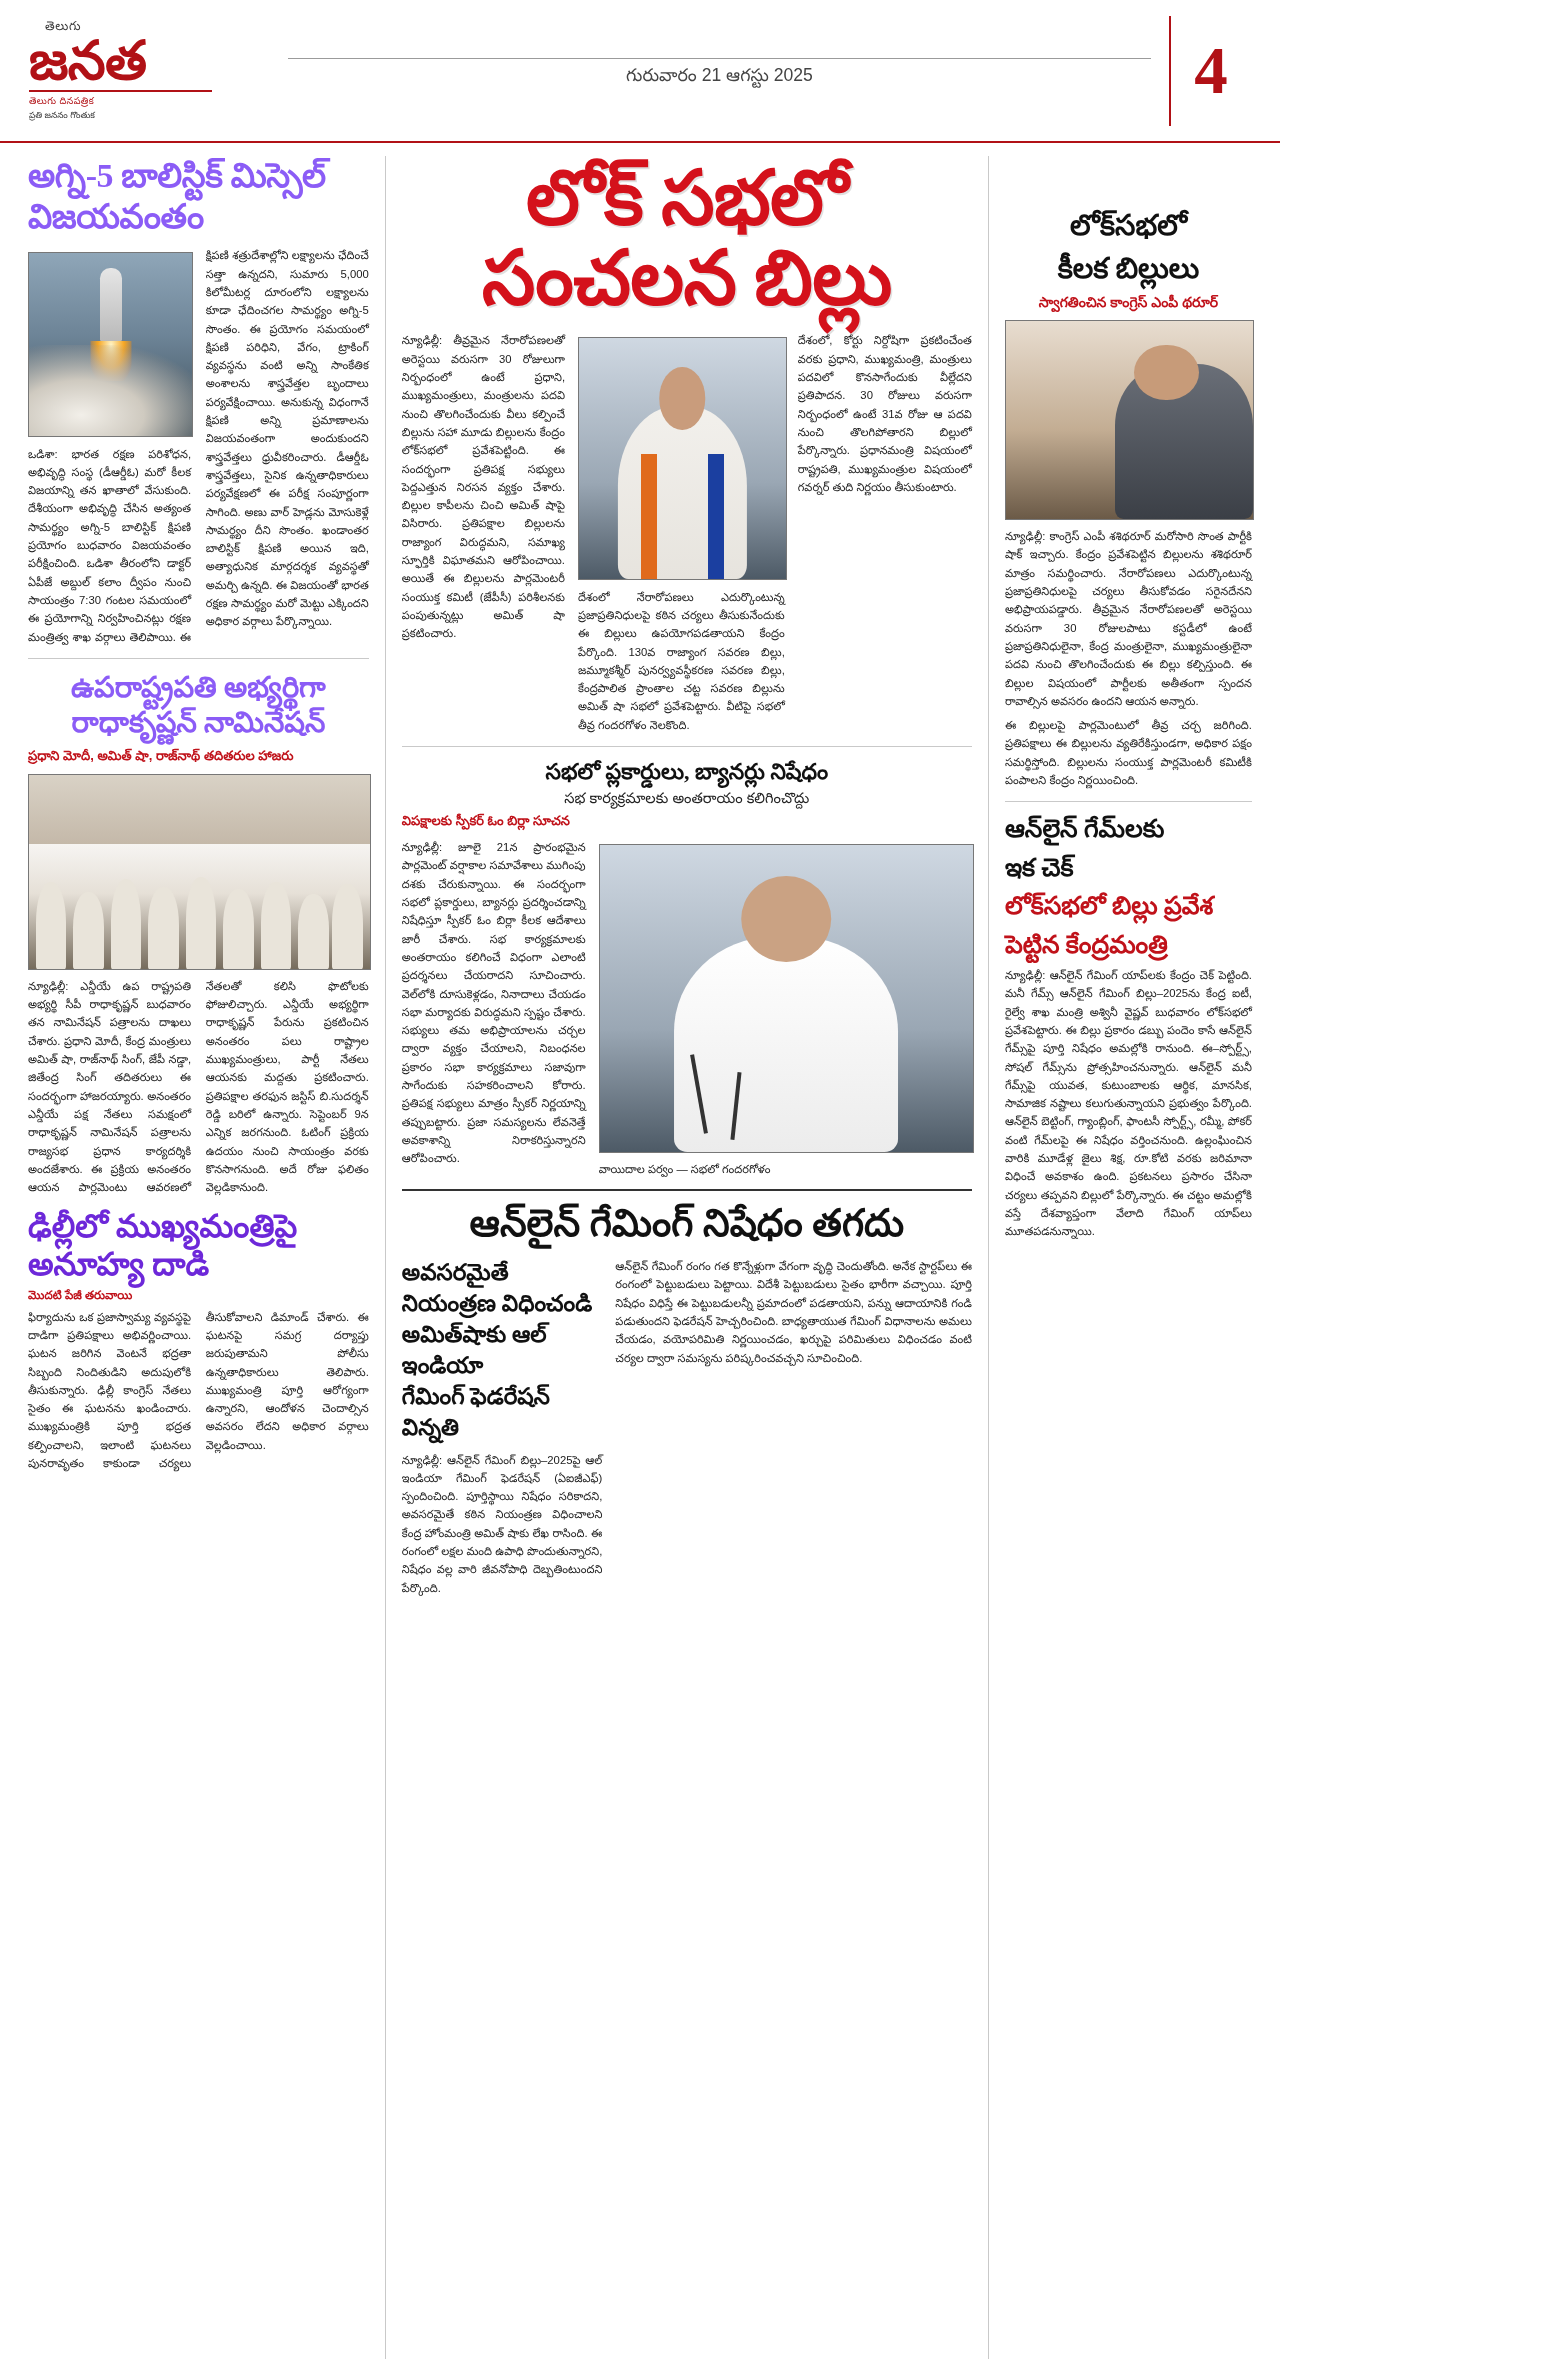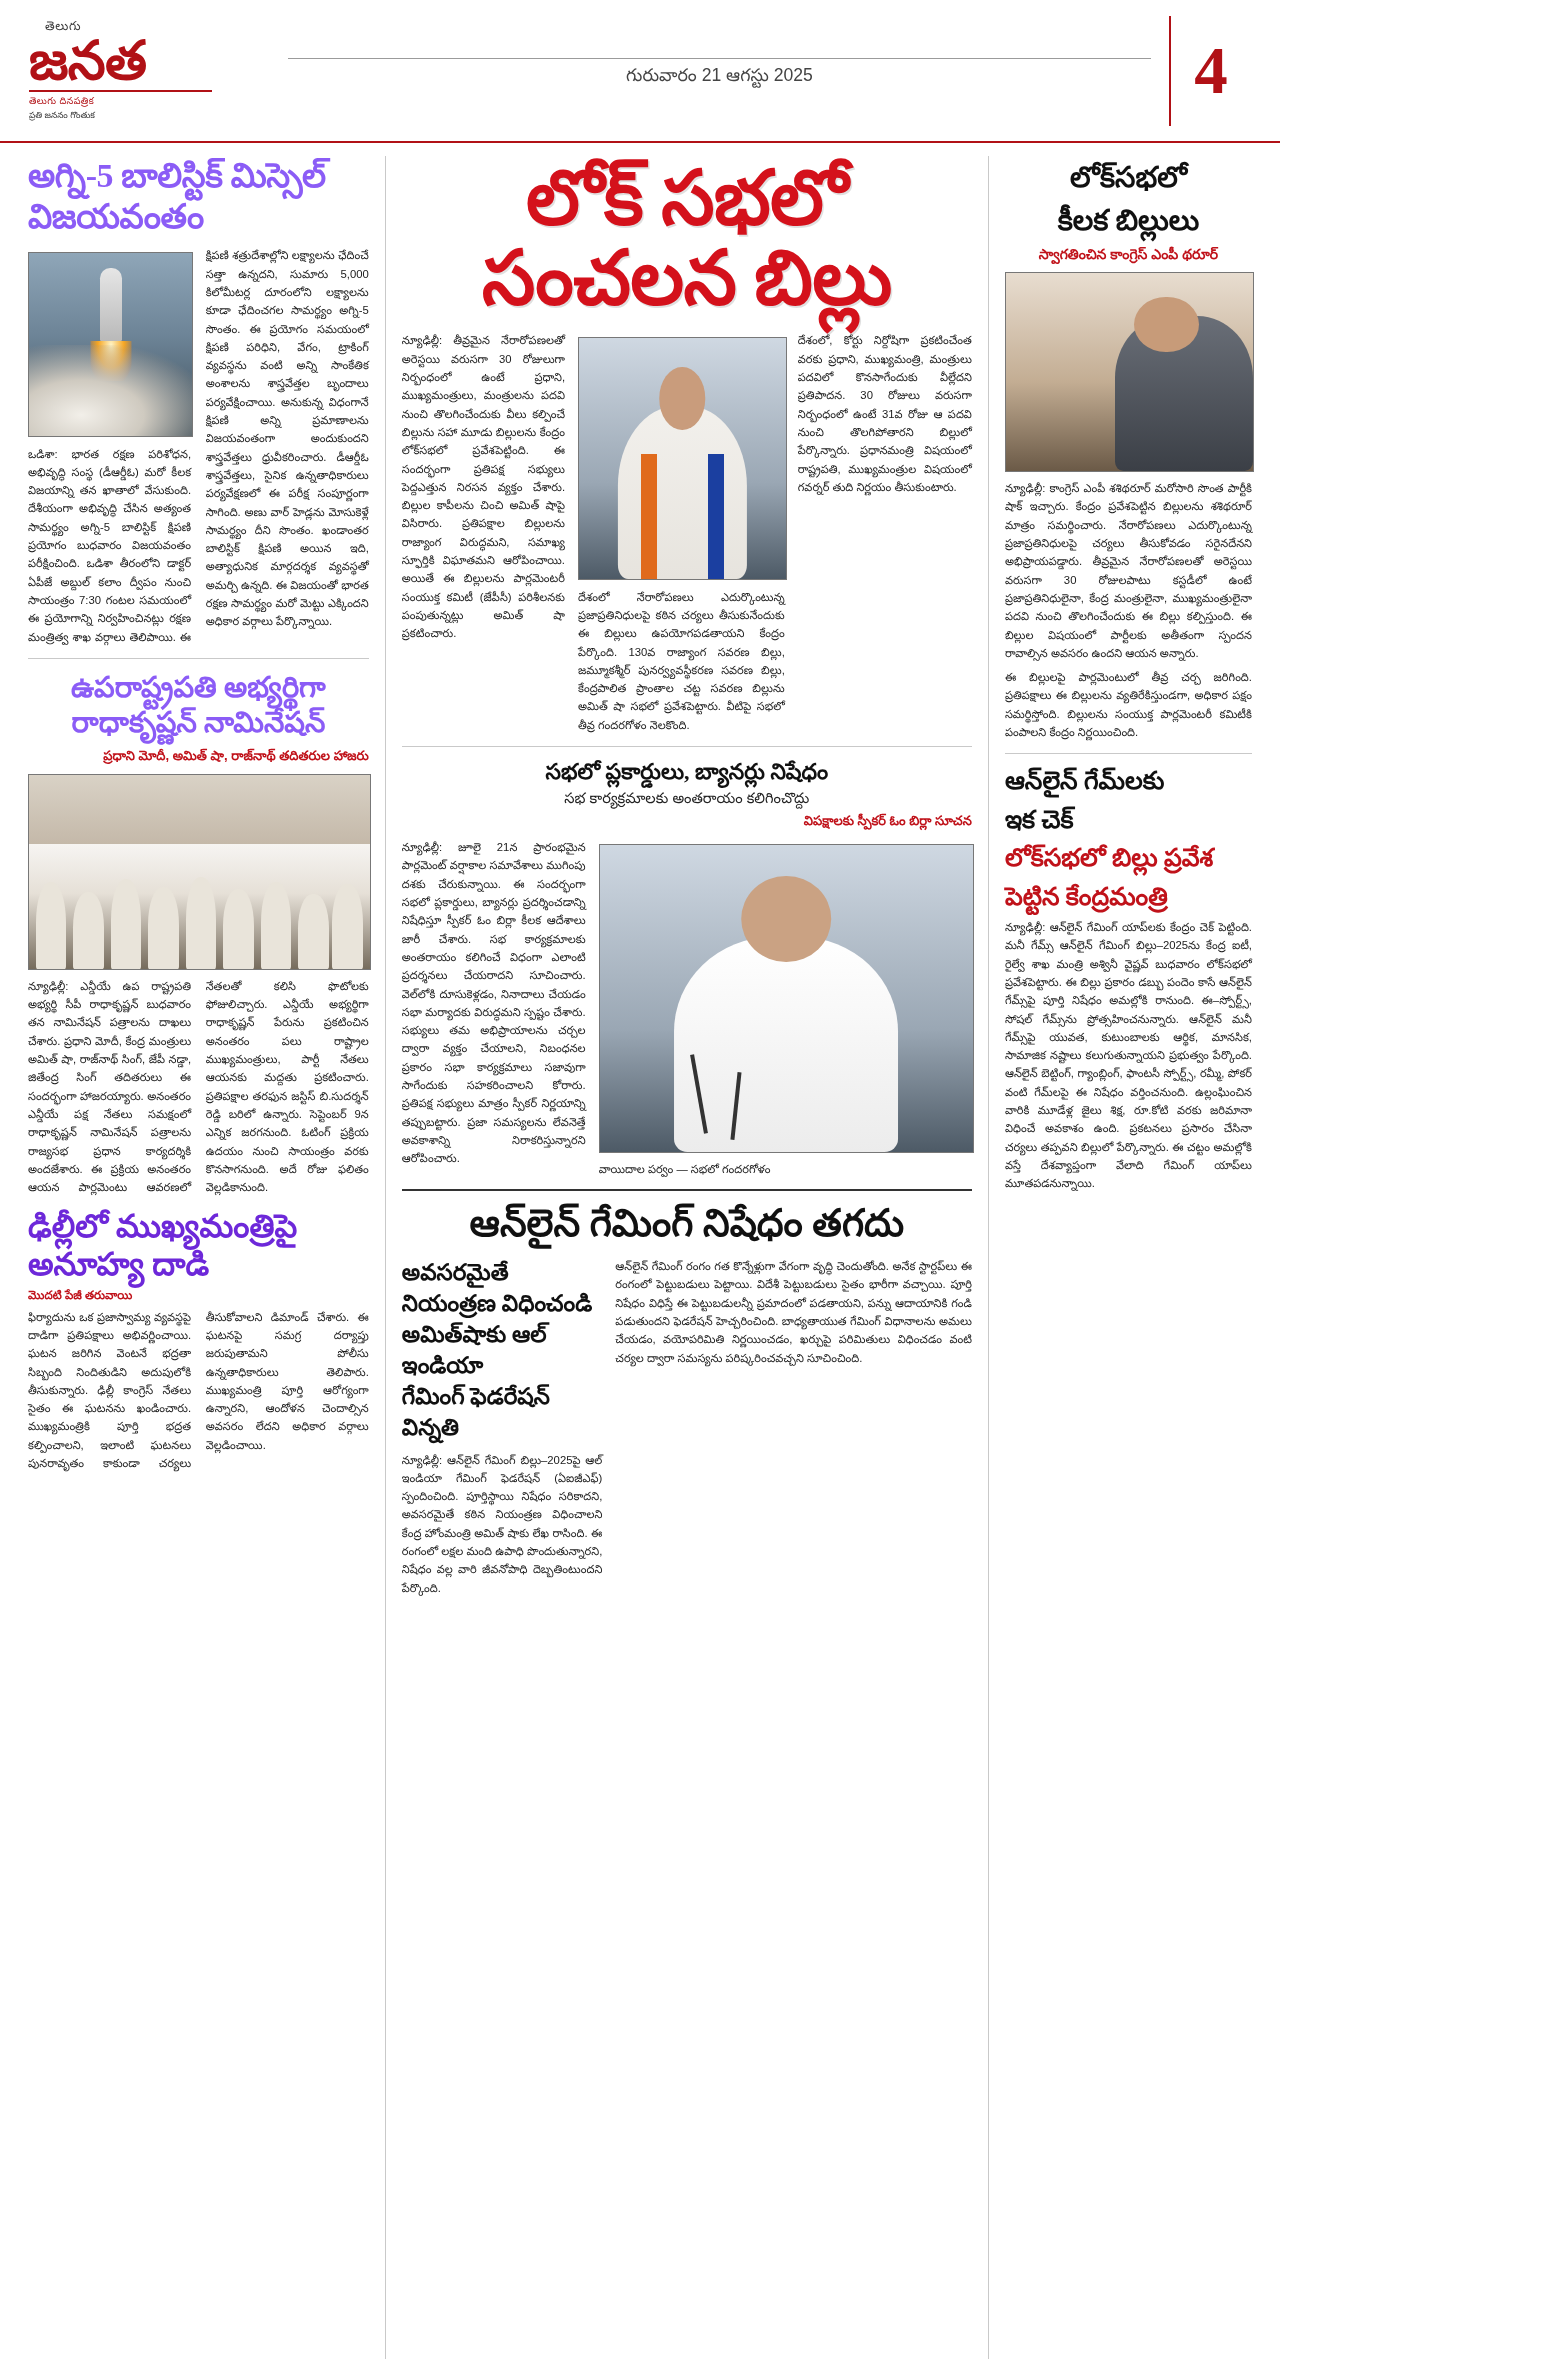--- a/index.html
+++ b/index.html
@@ -36,21 +36,21 @@
   .page-num{font-family:"Liberation Serif",serif;font-size:67px;color:#b11116;font-weight:bold;line-height:1;}
 
   
   .content{
     position:relative;display:flex;padding:13px 28px 14.6px 28px;box-sizing:border-box;
     gap:0;height:2231px;
   }
   .col{box-sizing:border-box;}
   .col-left{width:439px;padding-right:16px;border-right:0.7px solid #c9c9c9;}
   .col-mid{width:739px;padding:0 16px;border-right:0.7px solid #c9c9c9;}
-  .col-right{width:322px;padding-left:16px;}
+  .col-right{width:322px;padding-left:16px;margin-top:48px;}
 
   h1.tel-head{
     font-family:"Liberation Serif",serif;font-weight:bold;color:#8b5cf6;margin:0 0 8.8px 0;
     line-height:1.2;
   }
   .hl-left{font-size:34px;letter-spacing:-0.4px;}
   .banner-head{
     text-align:center;color:#d4111b;font-family:"Liberation Serif",serif;font-weight:bold;
     font-size:76px;line-height:1.05;margin:2.9px 0 13px 0;letter-spacing:-0.7px;
     text-shadow:1.5px 1.5px 0 rgba(0,0,0,0.12);
@@ -64,21 +64,21 @@
     width:100%;background:#555;display:block;margin:5.9px 0 7.3px 0;position:relative;overflow:hidden;
     border:0.7px solid #777;
   }
   .rule{height:0.7px;background:#c9c9c9;margin:11.7px 0;}
   .rule-thick{height:2.2px;background:#333;margin:10.2px 0;}
   .sub-head{
     font-family:"Liberation Serif",serif;font-weight:bold;font-size:22px;color:#111;text-align:center;
     margin:2.9px 0 4.4px;line-height:1.25;
   }
   .sub-sub{font-size:14.6px;color:#222;text-align:center;margin:0 0 2.9px;}
-  .sub-sub-red{font-size:13px;color:#c0121a;text-align:right;margin:0 0 7.3px;font-weight:bold;}
+  .sub-sub-red{font-size:13px;color:#c0121a;text-align:left;margin:0 0 7.3px;font-weight:bold;}
 
   
   .ph-inner{position:absolute;inset:0;}
   .g1{background:linear-gradient(180deg,#8fa6b8 0%,#6d8497 45%,#3c4d58 100%);}
   .g2{background:linear-gradient(180deg,#cfd8e2 0%,#9aa7b4 60%,#4d5a66 100%);}
   .g3{background:linear-gradient(180deg,#e8ddd0 0%,#c3ad93 55%,#6b5a47 100%);}
   .g4{background:linear-gradient(180deg,#3b3f4a 0%,#23262e 60%,#14161b 100%);}
   .g5{background:linear-gradient(180deg,#d9d2c6 0%,#b6a795 60%,#5f5648 100%);}
   .smoke{position:absolute;left:-10%;bottom:-5%;width:120%;height:55%;
     background:radial-gradient(ellipse at 35% 70%,#f2efe9 0%,#cfcac0 35%,rgba(160,155,147,0.2) 70%,transparent 75%);}

